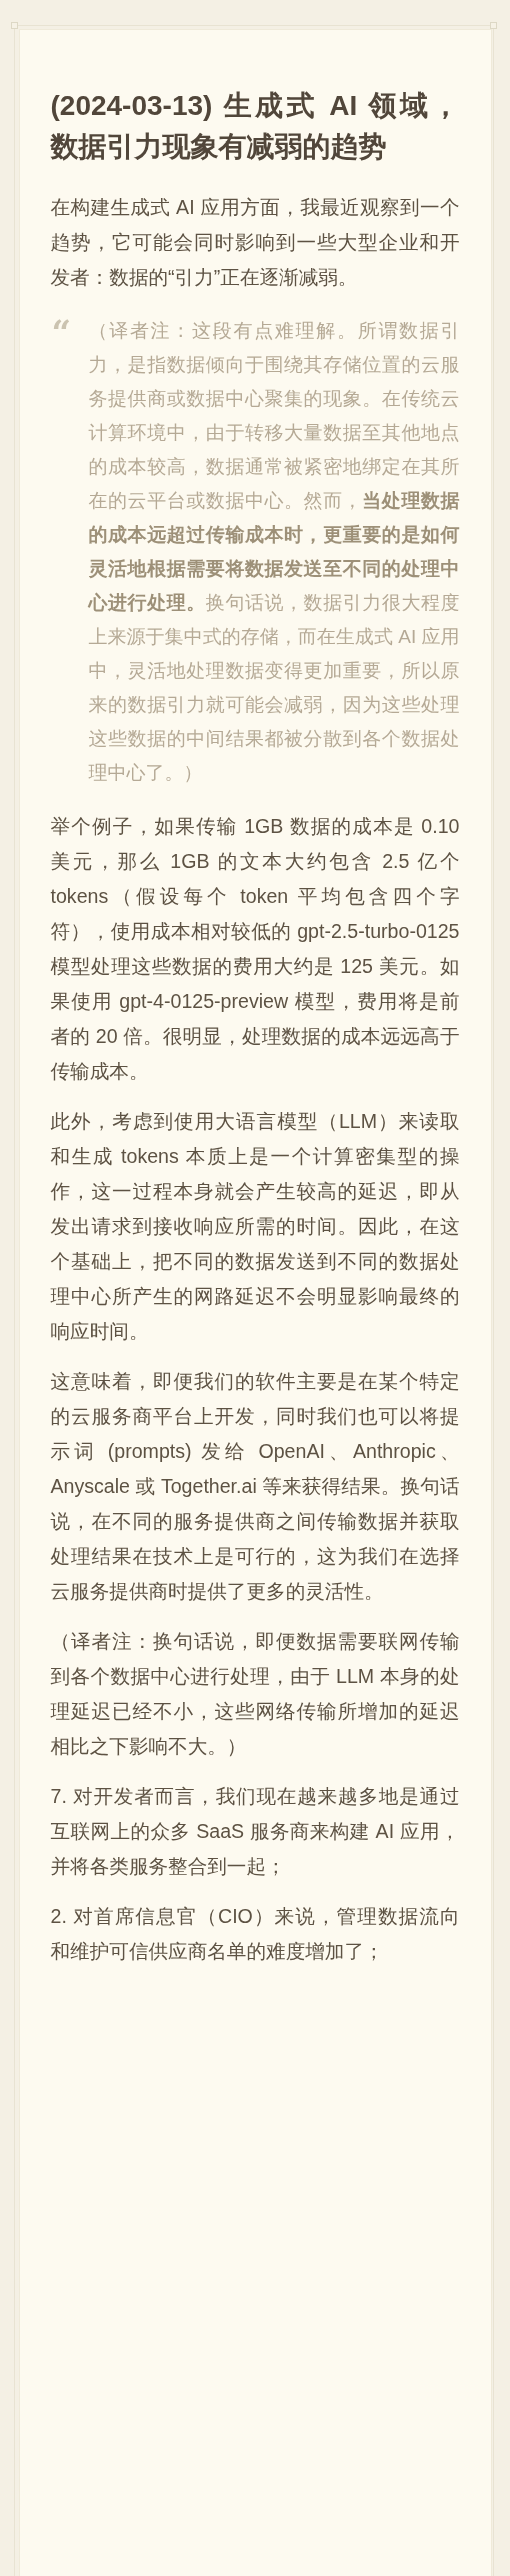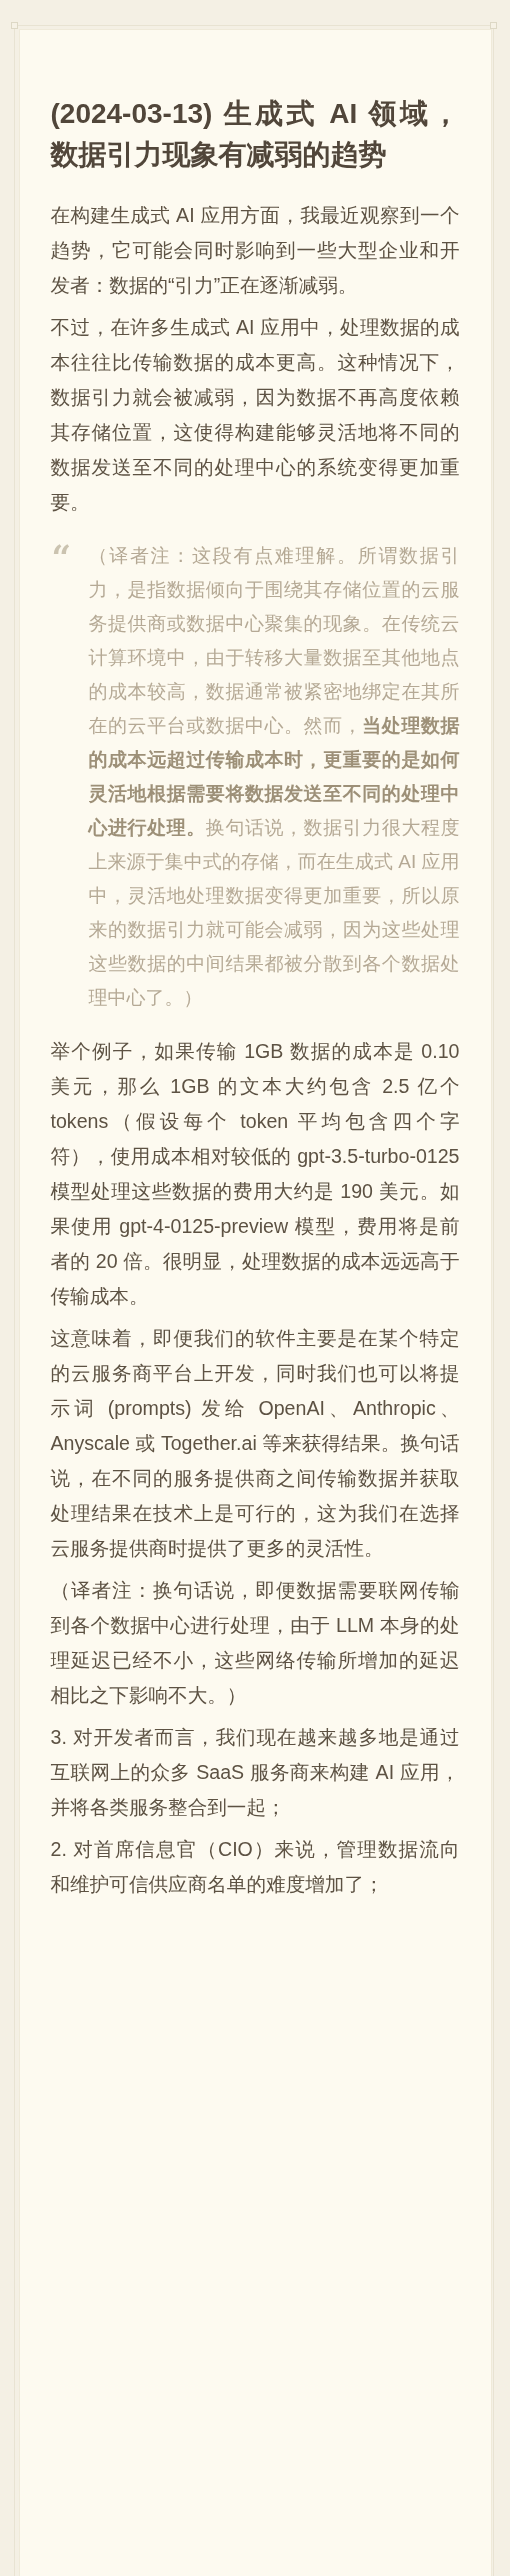--- a/index.html
+++ b/index.html
@@ -41,28 +41,28 @@
     border:0.5px solid #efead9;
     box-sizing:border-box;
     padding:55px 31px 57px 31px;
     overflow:hidden;
   }
   .title{
     font-size:28px;
     line-height:41px;
     font-weight:700;
     color:#51463a;
-    margin:8px 0 23px 0;
+    margin:0 0 23px 0;
     text-align:justify;
   }
   .para{
     font-size:19.6px;
     line-height:35px;
     color:#5d5243;
-    margin:7px 0;
+    margin:15px 0;
     text-align:justify;
   }
   .quote{
     position:relative;
     margin:19px 0;
     padding-left:38px;
   }
   .quote-mark{
     position:absolute;
     left:1px; top:1px;
@@ -88,29 +88,29 @@
   <div class="frame">
     <div class="corner tl"></div>
     <div class="corner tr"></div>
 
   </div>
 
   <div class="card">
     <h1 class="title">(2024-03-13) 生成式 AI 领域，数据引力现象有减弱的趋势</h1>
 
     <p class="para">在构建生成式 AI 应用方面，我最近观察到一个趋势，它可能会同时影响到一些大型企业和开发者：数据的“引力”正在逐渐减弱。</p>
-    <p class="para">不过，在许多生成式 AI 应用中，处理数据的成本往往比传输数据的成本更高。这种情况下，数据引力就会被减弱，因为数据不再高度依赖其存储位置，这使得构建能够灵活地将不同的数据发送至不同的处理中心的系统变得更加重要。</p>
 
     <div class="quote">
       <span class="quote-mark">“</span>
       <div class="quote-text"><span>（译者注：这段有点难理解。所谓数据引力，是指数据倾向于围绕其存储位置的云服务提供商或数据中心聚集的现象。在传统云计算环境中，由于转移大量数据至其他地点的成本较高，数据通常被紧密地绑定在其所在的云平台或数据中心。然而，</span><span class="b">当处理数据的成本远超过传输成本时，更重要的是如何灵活地根据需要将数据发送至不同的处理中心进行处理。</span><span>换句话说，数据引力很大程度上来源于集中式的存储，而在生成式 AI 应用中，灵活地处理数据变得更加重要，所以原来的数据引力就可能会减弱，因为这些处理这些数据的中间结果都被分散到各个数据处理中心了。）</span></div>
     </div>
 
-    <p class="para">举个例子，如果传输 1GB 数据的成本是 0.10 美元，那么 1GB 的文本大约包含 2.5 亿个 tokens（假设每个 token 平均包含四个字符），使用成本相对较低的 gpt-3.5-turbo-0125 模型处理这些数据的费用大约是 190 美元。如果使用 gpt-4-0125-preview 模型，费用将是前者的 20 倍。很明显，处理数据的成本远远高于传输成本。</p>
+    <p class="para">举个例子，如果传输 1GB 数据的成本是 0.10 美元，那么 1GB 的文本大约包含 2.5 亿个 tokens（假设每个 token 平均包含四个字符），使用成本相对较低的 gpt-2.5-turbo-0125 模型处理这些数据的费用大约是 125 美元。如果使用 gpt-4-0125-preview 模型，费用将是前者的 20 倍。很明显，处理数据的成本远远高于传输成本。</p>
+    <p class="para">此外，考虑到使用大语言模型（LLM）来读取和生成 tokens 本质上是一个计算密集型的操作，这一过程本身就会产生较高的延迟，即从发出请求到接收响应所需的时间。因此，在这个基础上，把不同的数据发送到不同的数据处理中心所产生的网路延迟不会明显影响最终的响应时间。</p>
     <p class="para">这意味着，即便我们的软件主要是在某个特定的云服务商平台上开发，同时我们也可以将提示词 (prompts) 发给 OpenAI、Anthropic、Anyscale 或 Together.ai 等来获得结果。换句话说，在不同的服务提供商之间传输数据并获取处理结果在技术上是可行的，这为我们在选择云服务提供商时提供了更多的灵活性。</p>
     <p class="para">（译者注：换句话说，即便数据需要联网传输到各个数据中心进行处理，由于 LLM 本身的处理延迟已经不小，这些网络传输所增加的延迟相比之下影响不大。）</p>
-    <p class="para">3. 对开发者而言，我们现在越来越多地是通过互联网上的众多 SaaS 服务商来构建 AI 应用，并将各类服务整合到一起；</p>
+    <p class="para">7. 对开发者而言，我们现在越来越多地是通过互联网上的众多 SaaS 服务商来构建 AI 应用，并将各类服务整合到一起；</p>
     <p class="para">2. 对首席信息官（CIO）来说，管理数据流向和维护可信供应商名单的难度增加了；</p>
 
   </div>
 
 </div>
 
 
 </body></html>

